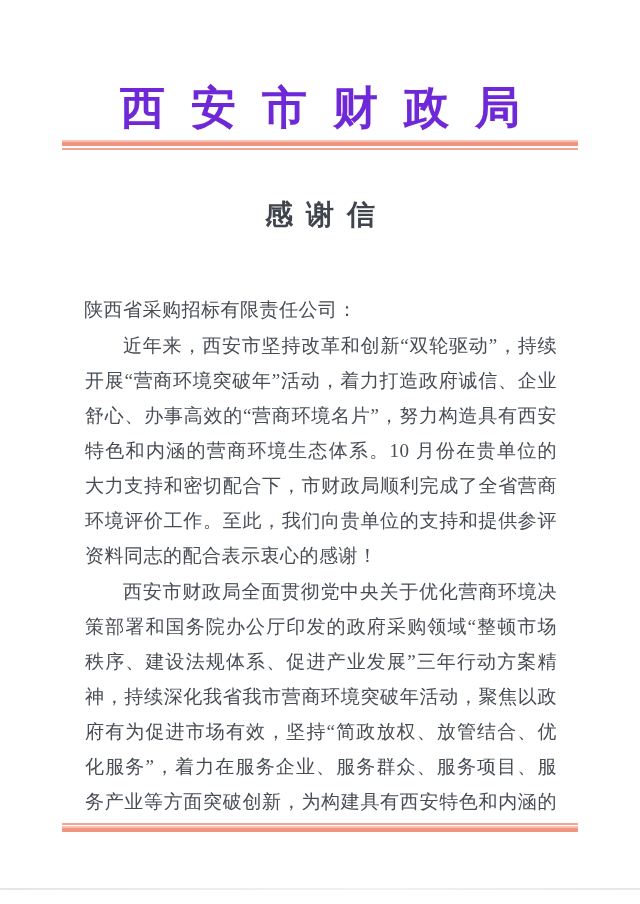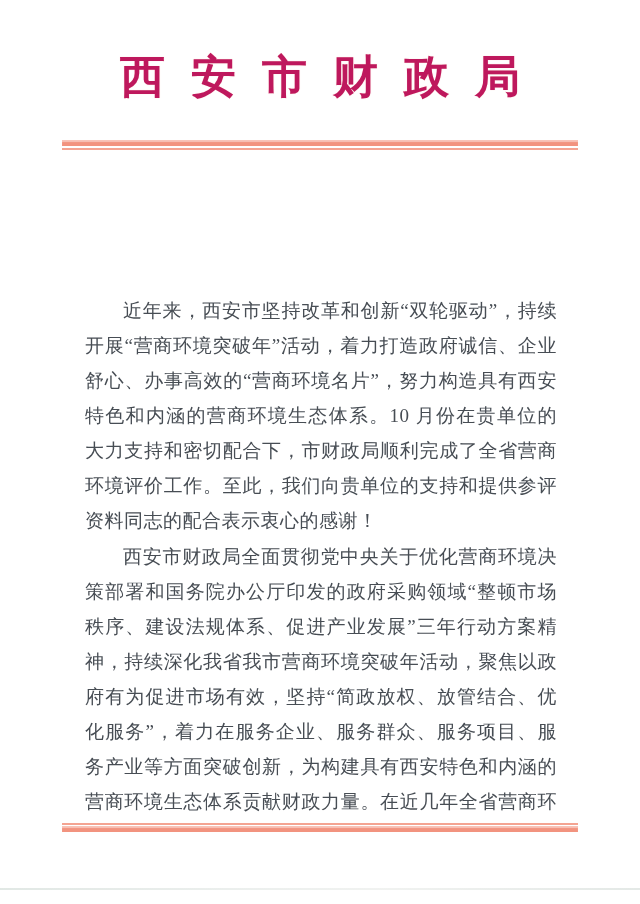--- a/index.html
+++ b/index.html
@@ -11,25 +11,25 @@
     position: relative;
     width: 640px;
     height: 904px;
     margin: 0 auto;
     background: #ffffff;
     overflow: hidden;
     font-family: "Liberation Serif", "DejaVu Serif", serif;
   }
   
   .agency-name {
-    padding-top: 52px;
+    padding-top: 83px;
     text-align: center;
     font-size: 45px;
     font-weight: bold;
-    color: #be185d;
+    color: #6d28d9;
     letter-spacing: 26px;
     padding-left: 26px; 
     line-height: 1.15;
     text-shadow: 0 0 1px rgba(241,145,127,0.45);
   }
   .letterhead-divider {
     position: absolute;
     left: 62px;
     top: 140px;
     width: 516px;
@@ -111,22 +111,24 @@
 <div class="page">
 
   <div class="agency-name">西安市财政局</div>
 
   <div class="letterhead-divider">
     <div class="line-thick"></div>
     <div class="line-gap"></div>
     <div class="line-thin"></div>
   </div>
 
+  <div class="doc-title">感谢信</div>
 
   <div class="letter-body">
+    <p class="salutation">陕西省采购招标有限责任公司：</p>
     <p class="body-par">近年来，西安市坚持改革和创新“双轮驱动”，持续开展“营商环境突破年”活动，着力打造政府诚信、企业舒心、办事高效的“营商环境名片”，努力构造具有西安特色和内涵的营商环境生态体系。10 月份在贵单位的大力支持和密切配合下，市财政局顺利完成了全省营商环境评价工作。至此，我们向贵单位的支持和提供参评资料同志的配合表示衷心的感谢！</p>
     <p class="body-par">西安市财政局全面贯彻党中央关于优化营商环境决策部署和国务院办公厅印发的政府采购领域“整顿市场秩序、建设法规体系、促进产业发展”三年行动方案精神，持续深化我省我市营商环境突破年活动，聚焦以政府有为促进市场有效，坚持“简政放权、放管结合、优化服务”，着力在服务企业、服务群众、服务项目、服务产业等方面突破创新，为构建具有西安特色和内涵的营商环境生态体系贡献财政力量。在近几年全省营商环境评价中“政府采购”指标均排名第一，这些成绩的取得离不开贵单位的鼎力支持和积极配合。在此次评价中贵单位金叶叶同志全力以</p>
   </div>
 
   <div class="footer-divider">
     <div class="line-thin"></div>
     <div class="line-gap"></div>
     <div class="line-thick"></div>
   </div>
 

